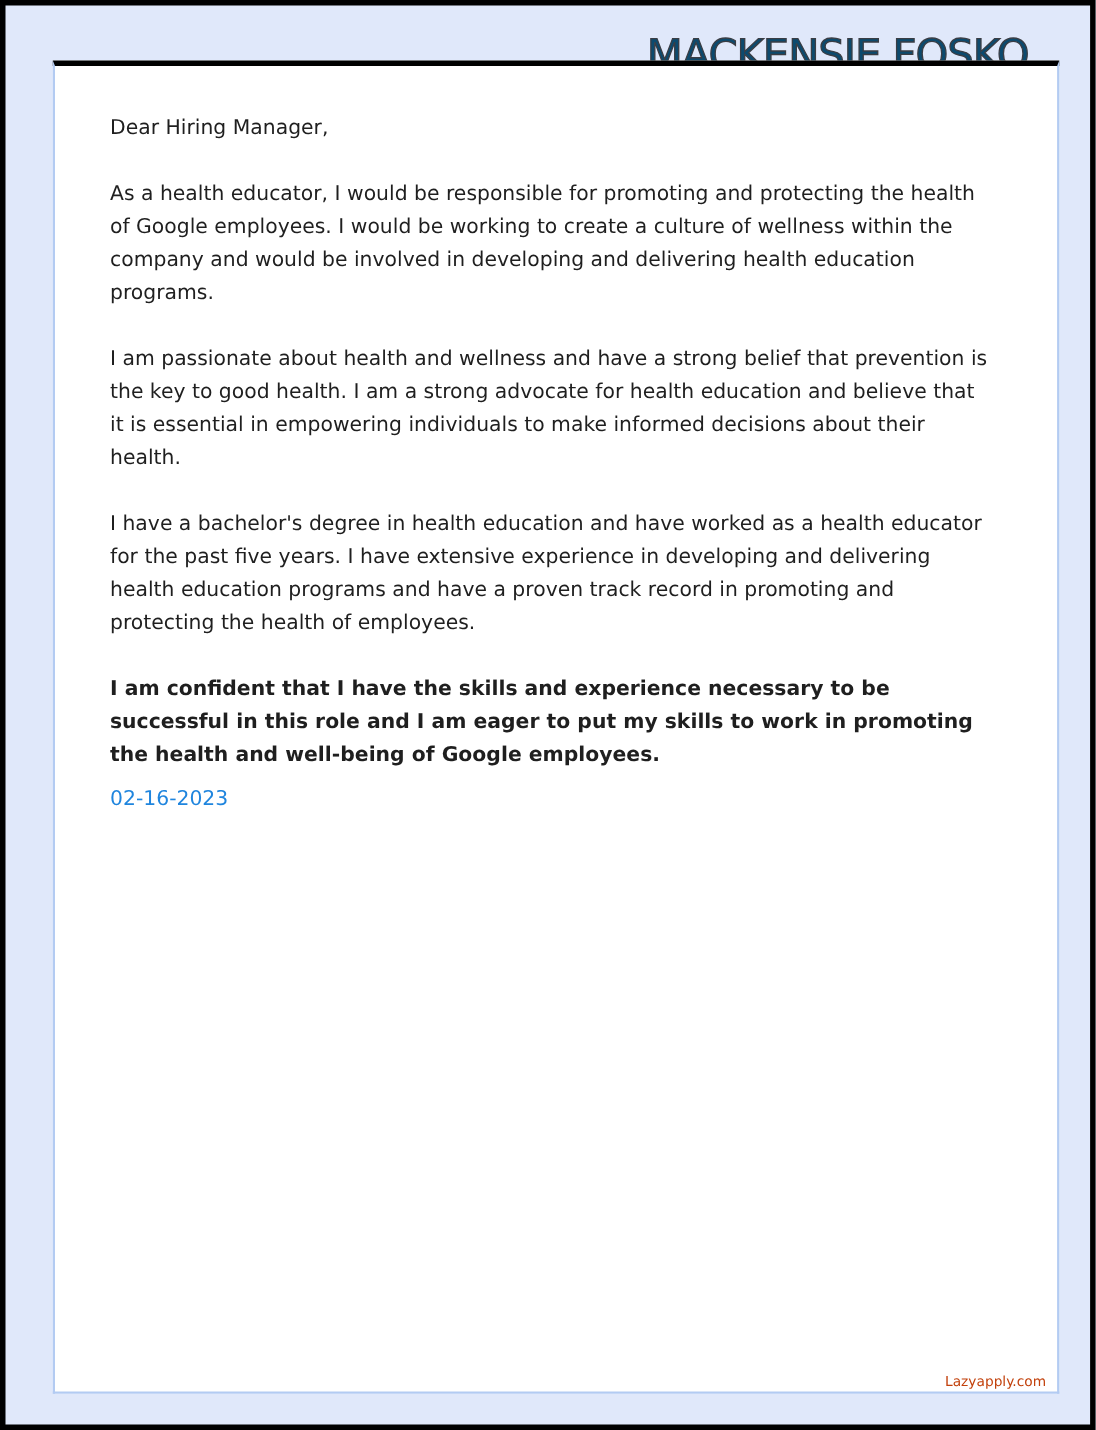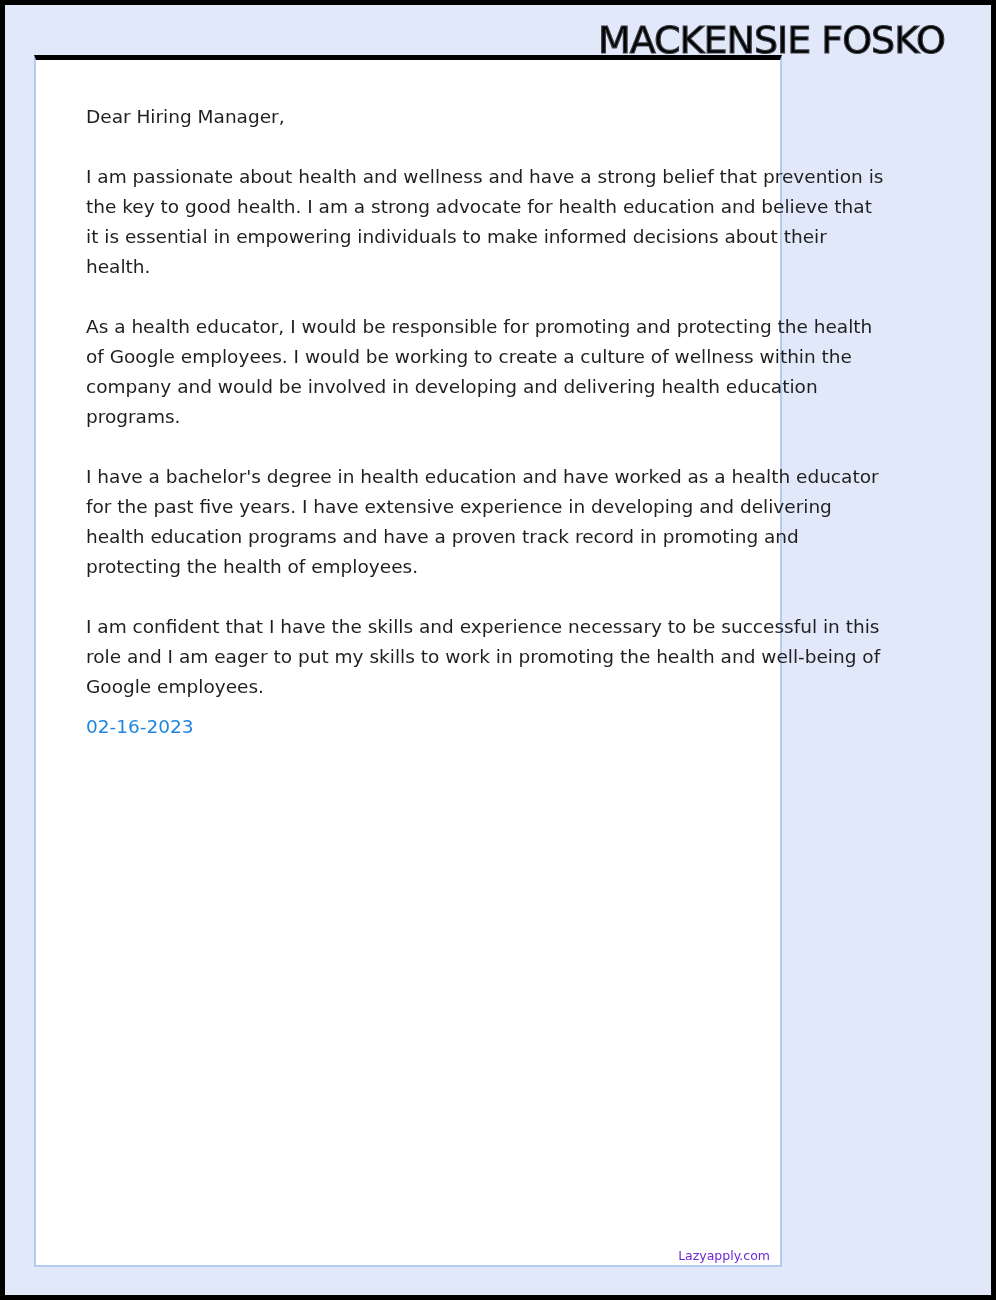--- a/index.html
+++ b/index.html
@@ -10,66 +10,66 @@
     background: #e0e8fa;
     position: relative;
     overflow: hidden;
     font-family: "DejaVu Sans", sans-serif;
   }
   .name {
     position: absolute;
     right: 46px; top: 12px;
     font-size: 38px;
     letter-spacing: -1px;
-    color: #000000;
+    color: #0c4a6e;
     -webkit-text-stroke: 1.2px #3a3d44;
     font-family: "DejaVu Sans", sans-serif;
     line-height: 46px;
-    margin: 0;
+    margin: 10px;
     font-weight: normal;
     text-align: right;
   }
   .page {
     position: absolute;
-    left: 29px; top: 50px;
-    width: 748px; height: 1212px;
+    left: 43px; top: 50px;
+    width: 915px; height: 1212px;
     box-sizing: border-box;
     background: #fff;
     border-top: 5px solid #000;
     border-left: 2px solid #b3cbf2;
     border-right: 2px solid #b3cbf2;
     border-bottom: 2px solid #b3cbf2;
     padding-left: 44px;
   }
   .content {
     position: absolute;
     left: 50px; top: 42px;
     width: 800px;
     font-size: 18.5px;
     line-height: 30px;
     color: #1f1f1f;
   }
   .content p { margin: 0 0 30px 0; }
-  .content p.last { margin-bottom: 10px; }
+  .content p.last { margin-bottom: 10px; font-weight: bold; }
   .date { color: #1f85de; }
   .footer {
     position: absolute;
     right: 10px; bottom: 2px;
     font-size: 12.5px;
-    color: #6d28d9;
+    color: #c2410c;
   }
 </style>
 </head>
 <body>
 
 <h1 class="name">MACKENSIE FOSKO</h1>
 
 <div class="page">
   <div class="content">
     <p>Dear Hiring Manager,</p>
+    <p>As a health educator, I would be responsible for promoting and protecting the health of Google employees. I would be working to create a culture of wellness within the company and would be involved in developing and delivering health education programs.</p>
     <p>I am passionate about health and wellness and have a strong belief that prevention is the key to good health. I am a strong advocate for health education and believe that it is essential in empowering individuals to make informed decisions about their health.</p>
-    <p>As a health educator, I would be responsible for promoting and protecting the health of Google employees. I would be working to create a culture of wellness within the company and would be involved in developing and delivering health education programs.</p>
     <p>I have a bachelor's degree in health education and have worked as a health educator for the past five years. I have extensive experience in developing and delivering health education programs and have a proven track record in promoting and protecting the health of employees.</p>
     <p class="last">I am confident that I have the skills and experience necessary to be successful in this role and I am eager to put my skills to work in promoting the health and well-being of Google employees.</p>
     <div class="date">02-16-2023</div>
   </div>
   <div class="footer">Lazyapply.com</div>
 </div>
 
 </body></html>

